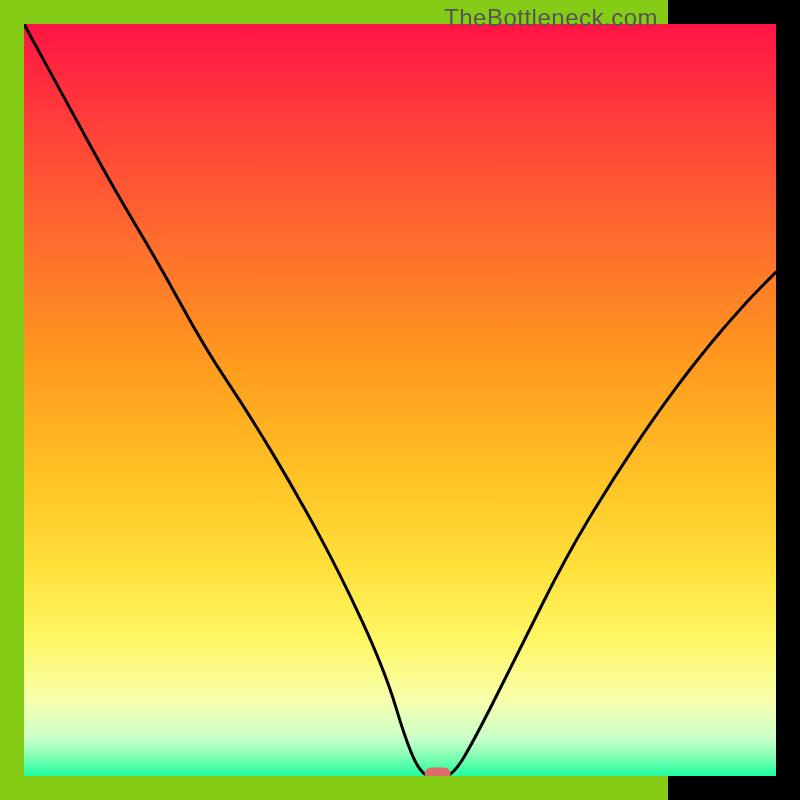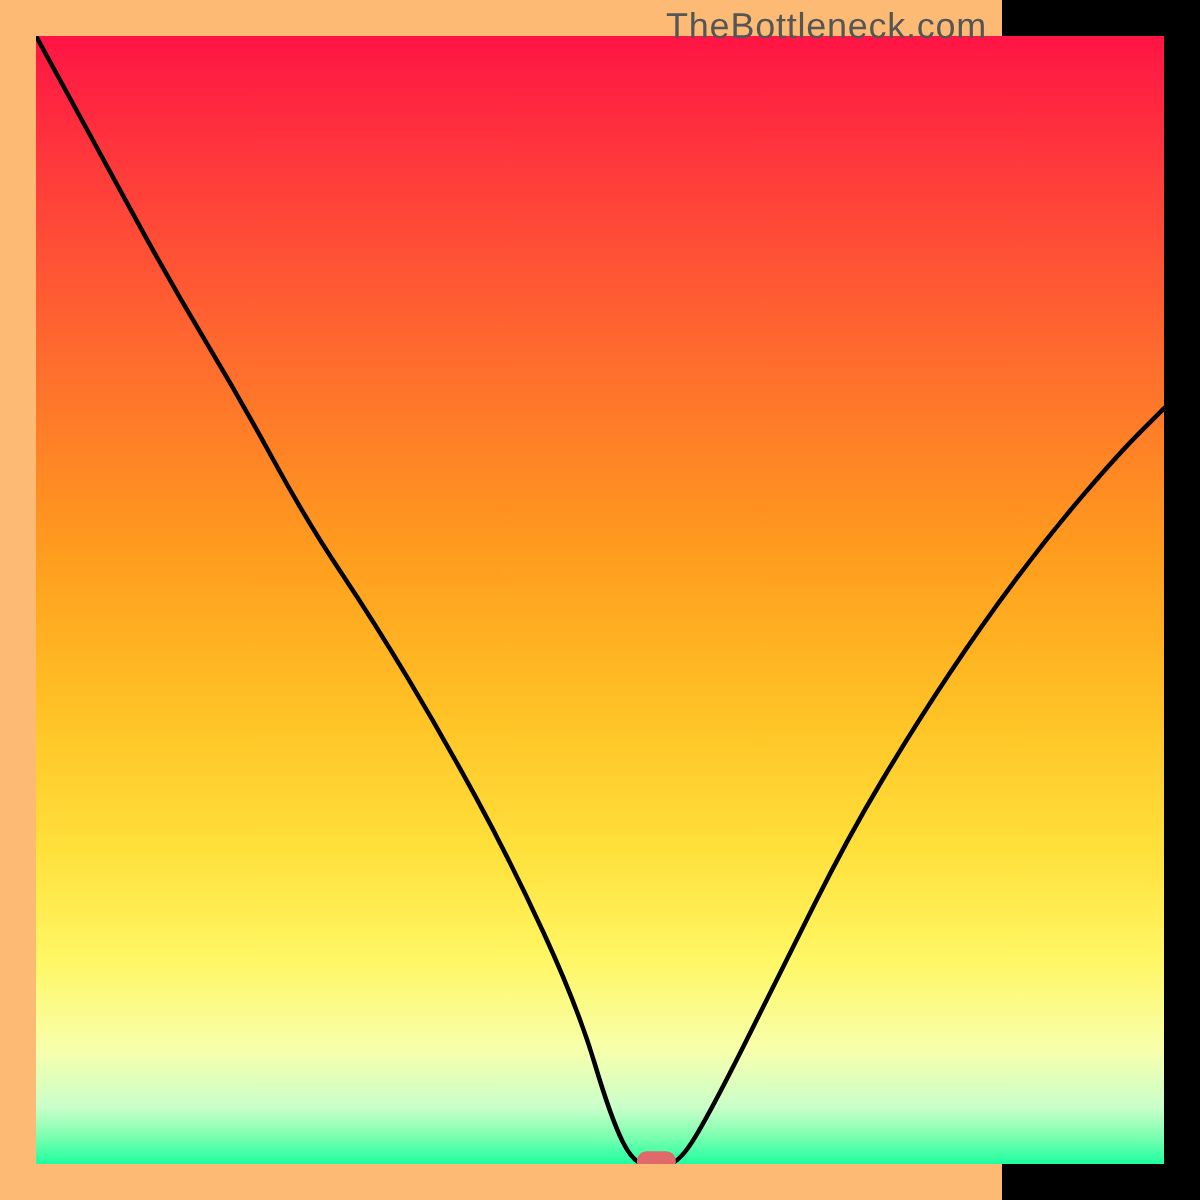--- a/index.html
+++ b/index.html
@@ -8,21 +8,21 @@
     width: 800px;
     height: 800px;
     background: #000;
     overflow: hidden;
     font-family: Arial, Helvetica, sans-serif;
   }
   .outer {
     position: relative;
     width: 668px;
     height: 800px;
-    background: #fdba74;
+    background: #84cc16;
   }
   .watermark {
     position: absolute;
     top: 4px;
     right: 10px;
     color: #555;
     font-size: 24px;
     font-weight: 500;
     letter-spacing: 0.5px;
     z-index: 5;

